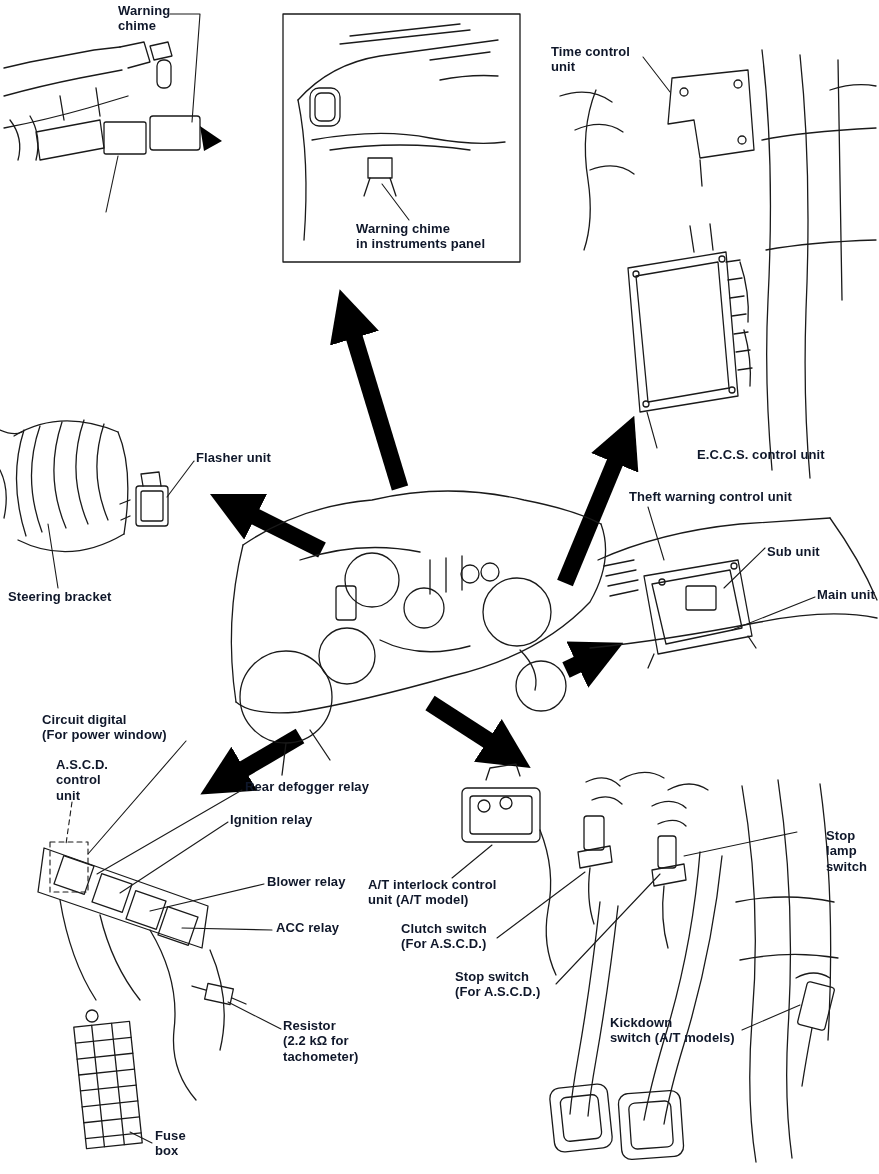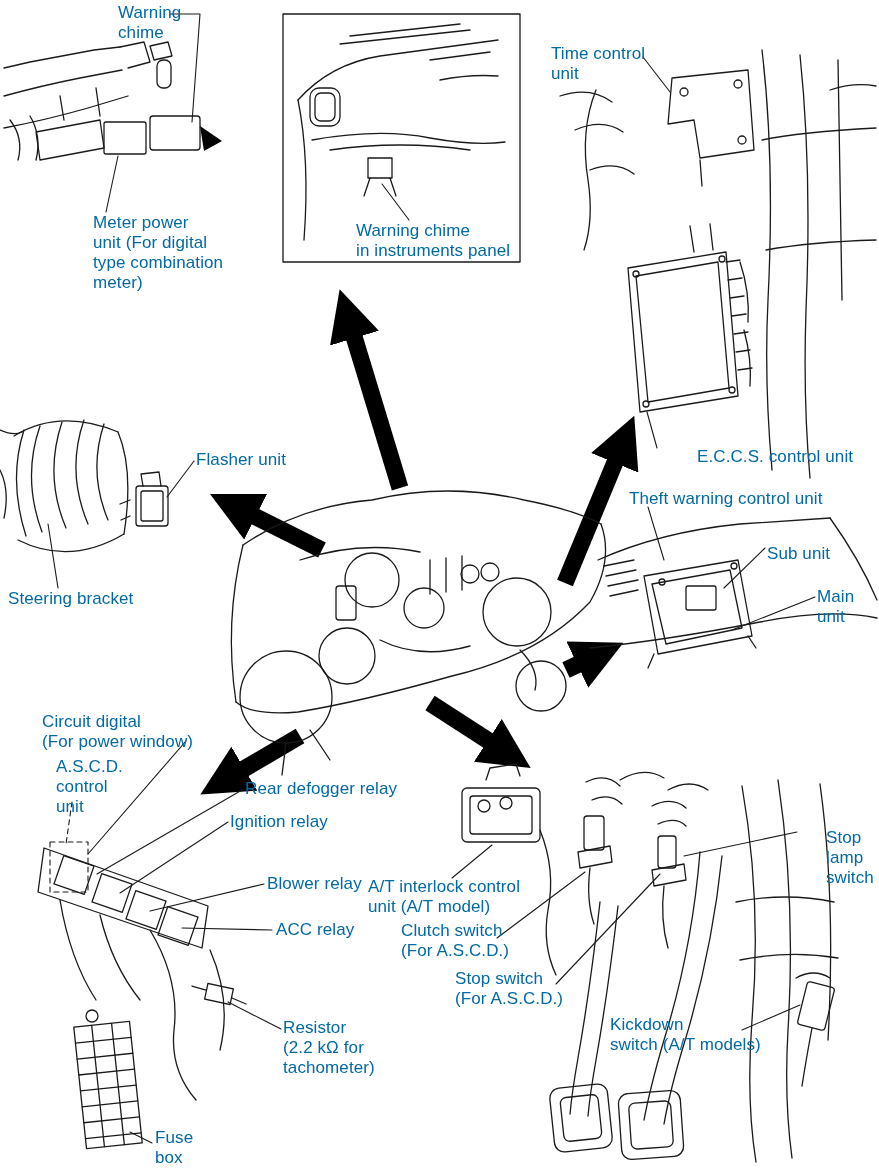--- a/index.html
+++ b/index.html
@@ -9,21 +9,21 @@
   .art-svg { position:absolute; left:0; top:0; }
   .art-svg path, .art-svg rect, .art-svg circle, .art-svg polyline, .art-svg line {
     fill:none; stroke:#1a1a1a; stroke-width:1.3; stroke-linecap:round; stroke-linejoin:round;
   }
   .art-svg .leader { stroke-width:1.1; }
   .art-svg .dashedln { stroke-dasharray:5 4; stroke-width:1.1; }
   .art-svg .bigarrow { stroke:#000; stroke-width:17; stroke-linecap:butt; marker-end:url(#ah); }
   .art-svg .fillblk { fill:#000; stroke:none; }
   #ah path { fill:#000; stroke:none; }
   .lbl {
-    position:absolute; font-size:17px; font-weight:400; color:#0369a1;
+    position:absolute; font-size:13px; font-weight:700; color:#0f172a;
     line-height:1.18; white-space:pre-line; letter-spacing:0.1px;
   }
 </style>
 </head>
 <body>
 
 <div class="stage">
 
   <svg class="art-svg" width="879" height="1174" viewBox="0 0 879 1174">
     <defs>
@@ -226,24 +226,20 @@
       <polyline class="leader" points="452,878 492,845"></polyline>
       <polyline class="leader" points="497,938 585,872"></polyline>
       <polyline class="leader" points="556,984 660,874"></polyline>
       <polyline class="leader" points="797,832 684,856"></polyline>
       <polyline class="leader" points="742,1030 800,1005"></polyline>
     </g>
   </svg>
 
   <div class="lbl" style="left:118px; top:3px;">Warning
 chime</div>
-  <div class="lbl" style="left:93px;  top:213px;">Meter power
-unit (For digital
-type combination
-meter)</div>
   <div class="lbl" style="left:356px; top:221px;">Warning chime
 in instruments panel</div>
   <div class="lbl" style="left:551px; top:44px;">Time control
 unit</div>
   <div class="lbl" style="left:658px; top:447px;padding-left:39px;">E.C.C.S. control unit</div>
   <div class="lbl" style="left:196px; top:450px;">Flasher unit</div>
   <div class="lbl" style="left:8px;   top:589px;">Steering bracket</div>
   <div class="lbl" style="left:629px; top:489px;">Theft warning control unit</div>
   <div class="lbl" style="left:767px; top:537px;margin-top:7px;">Sub unit</div>
   <div class="lbl" style="left:817px; top:587px;">Main unit</div>

